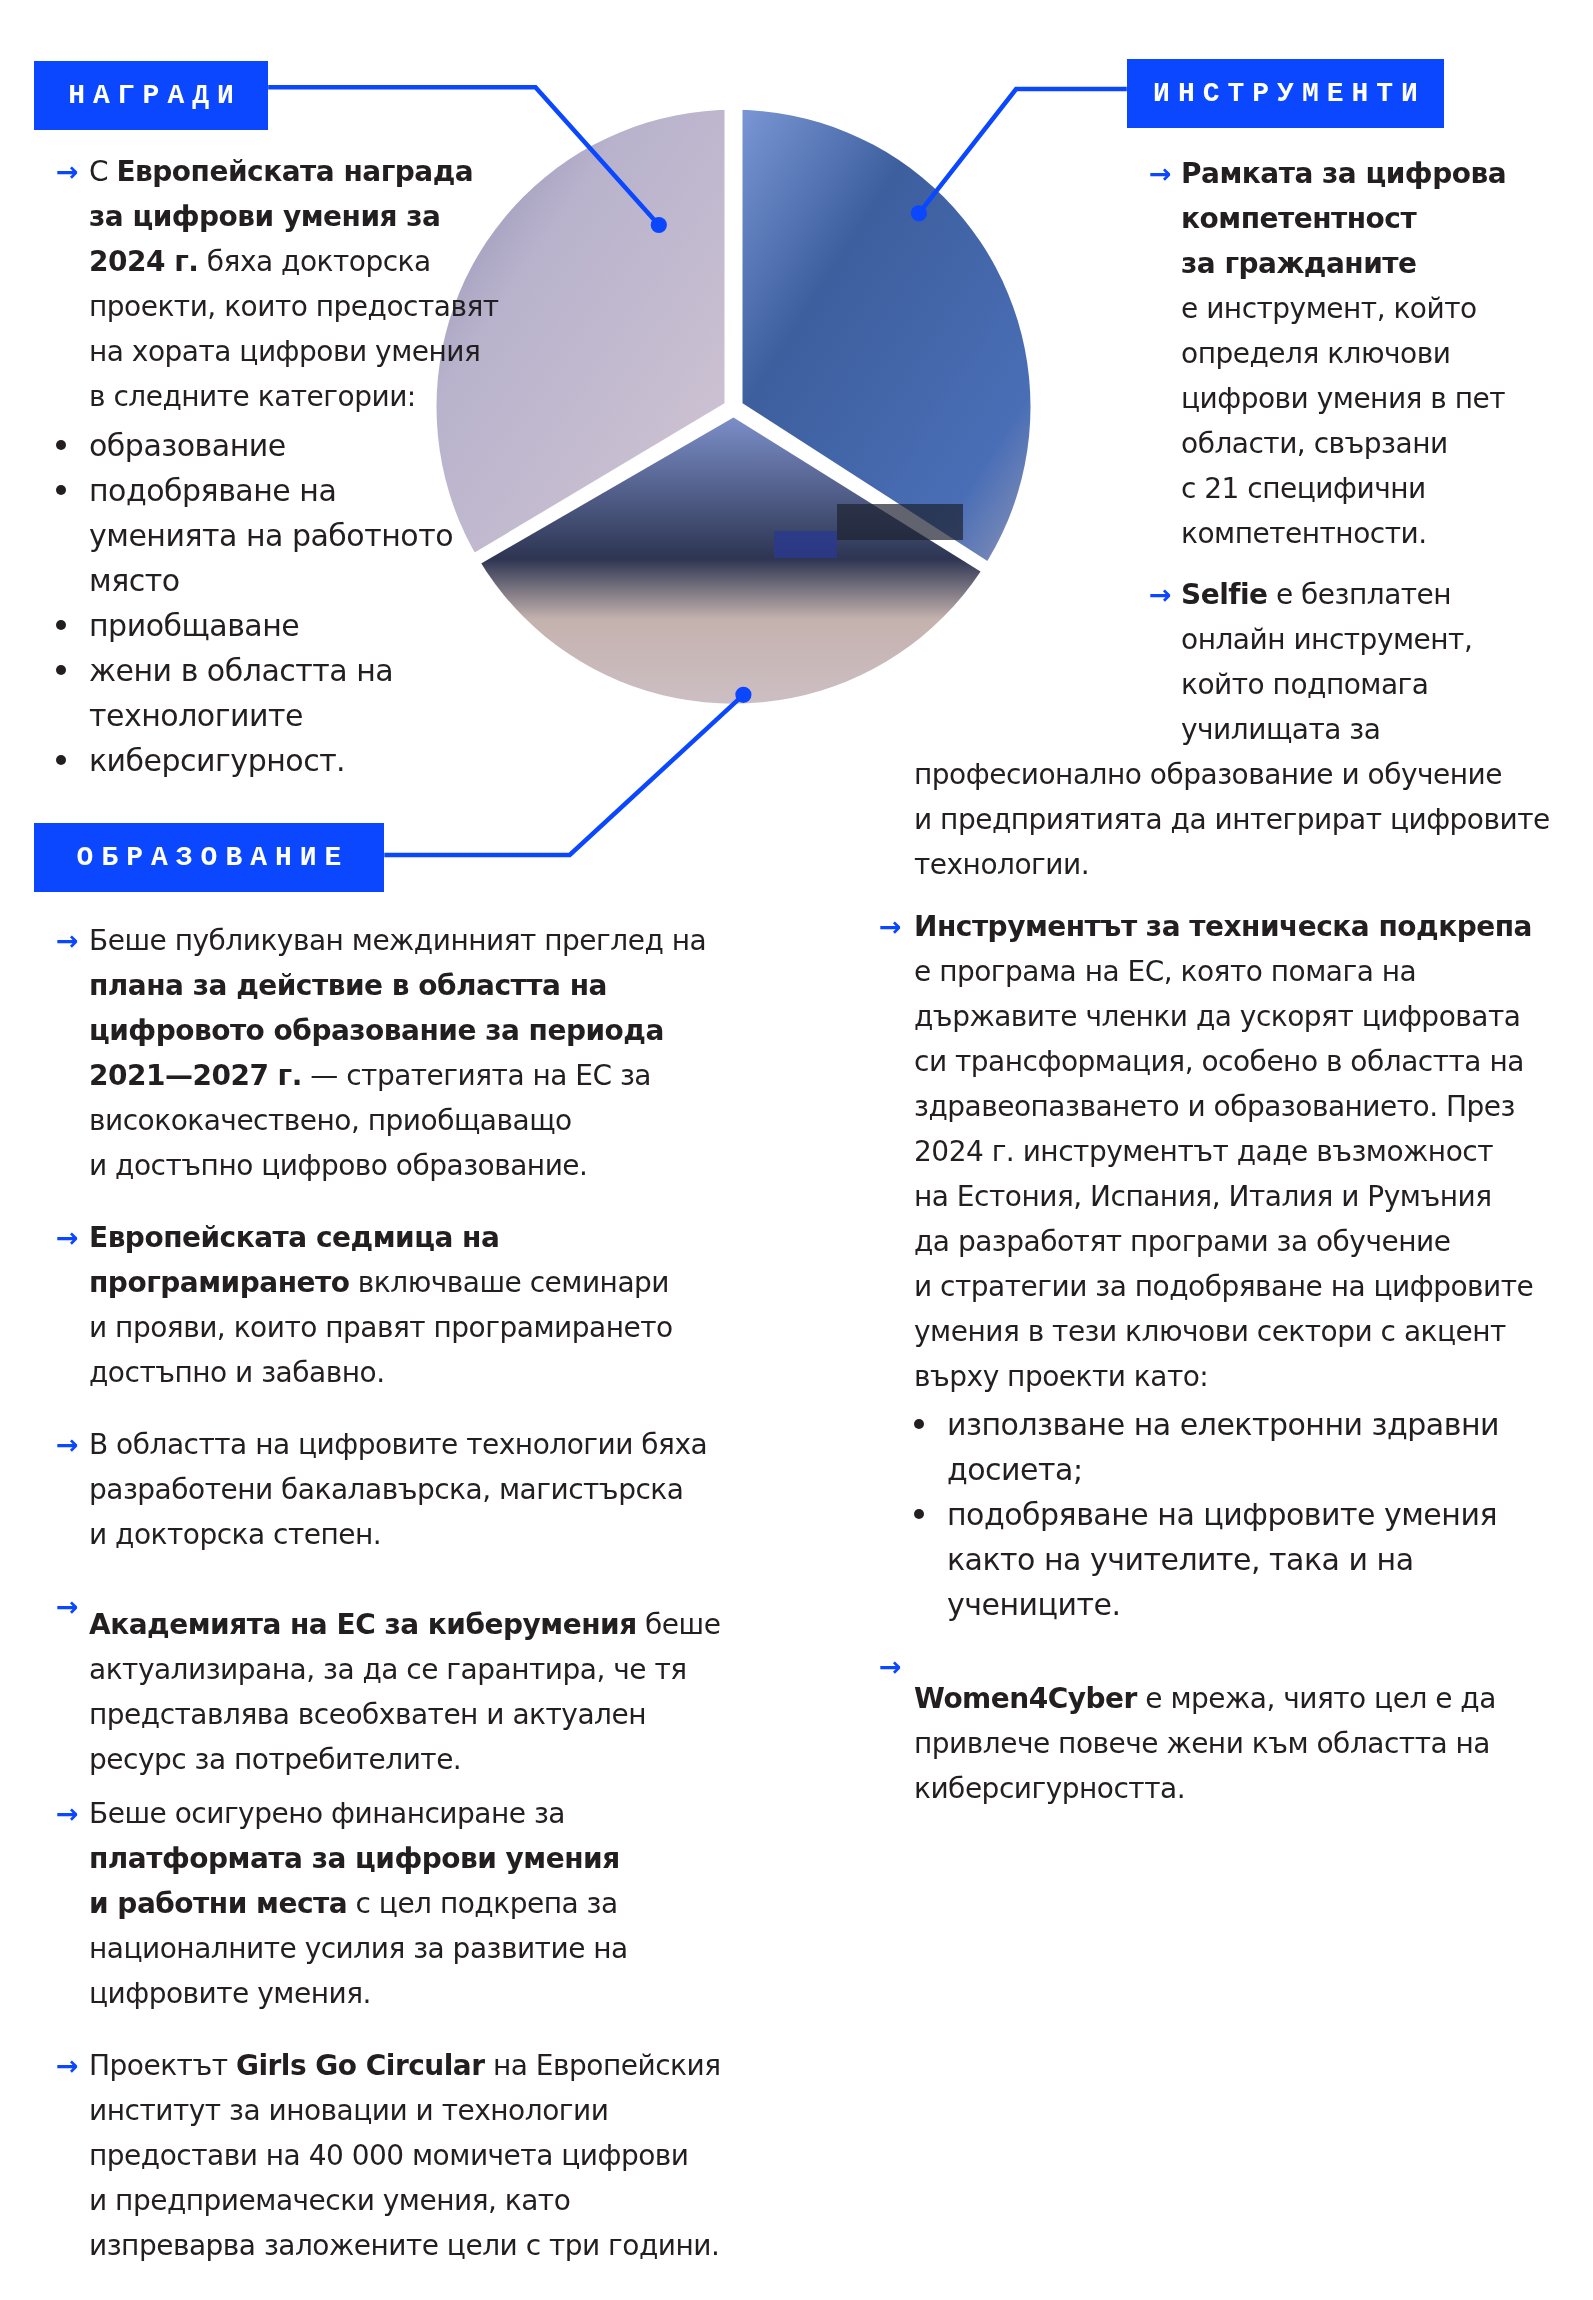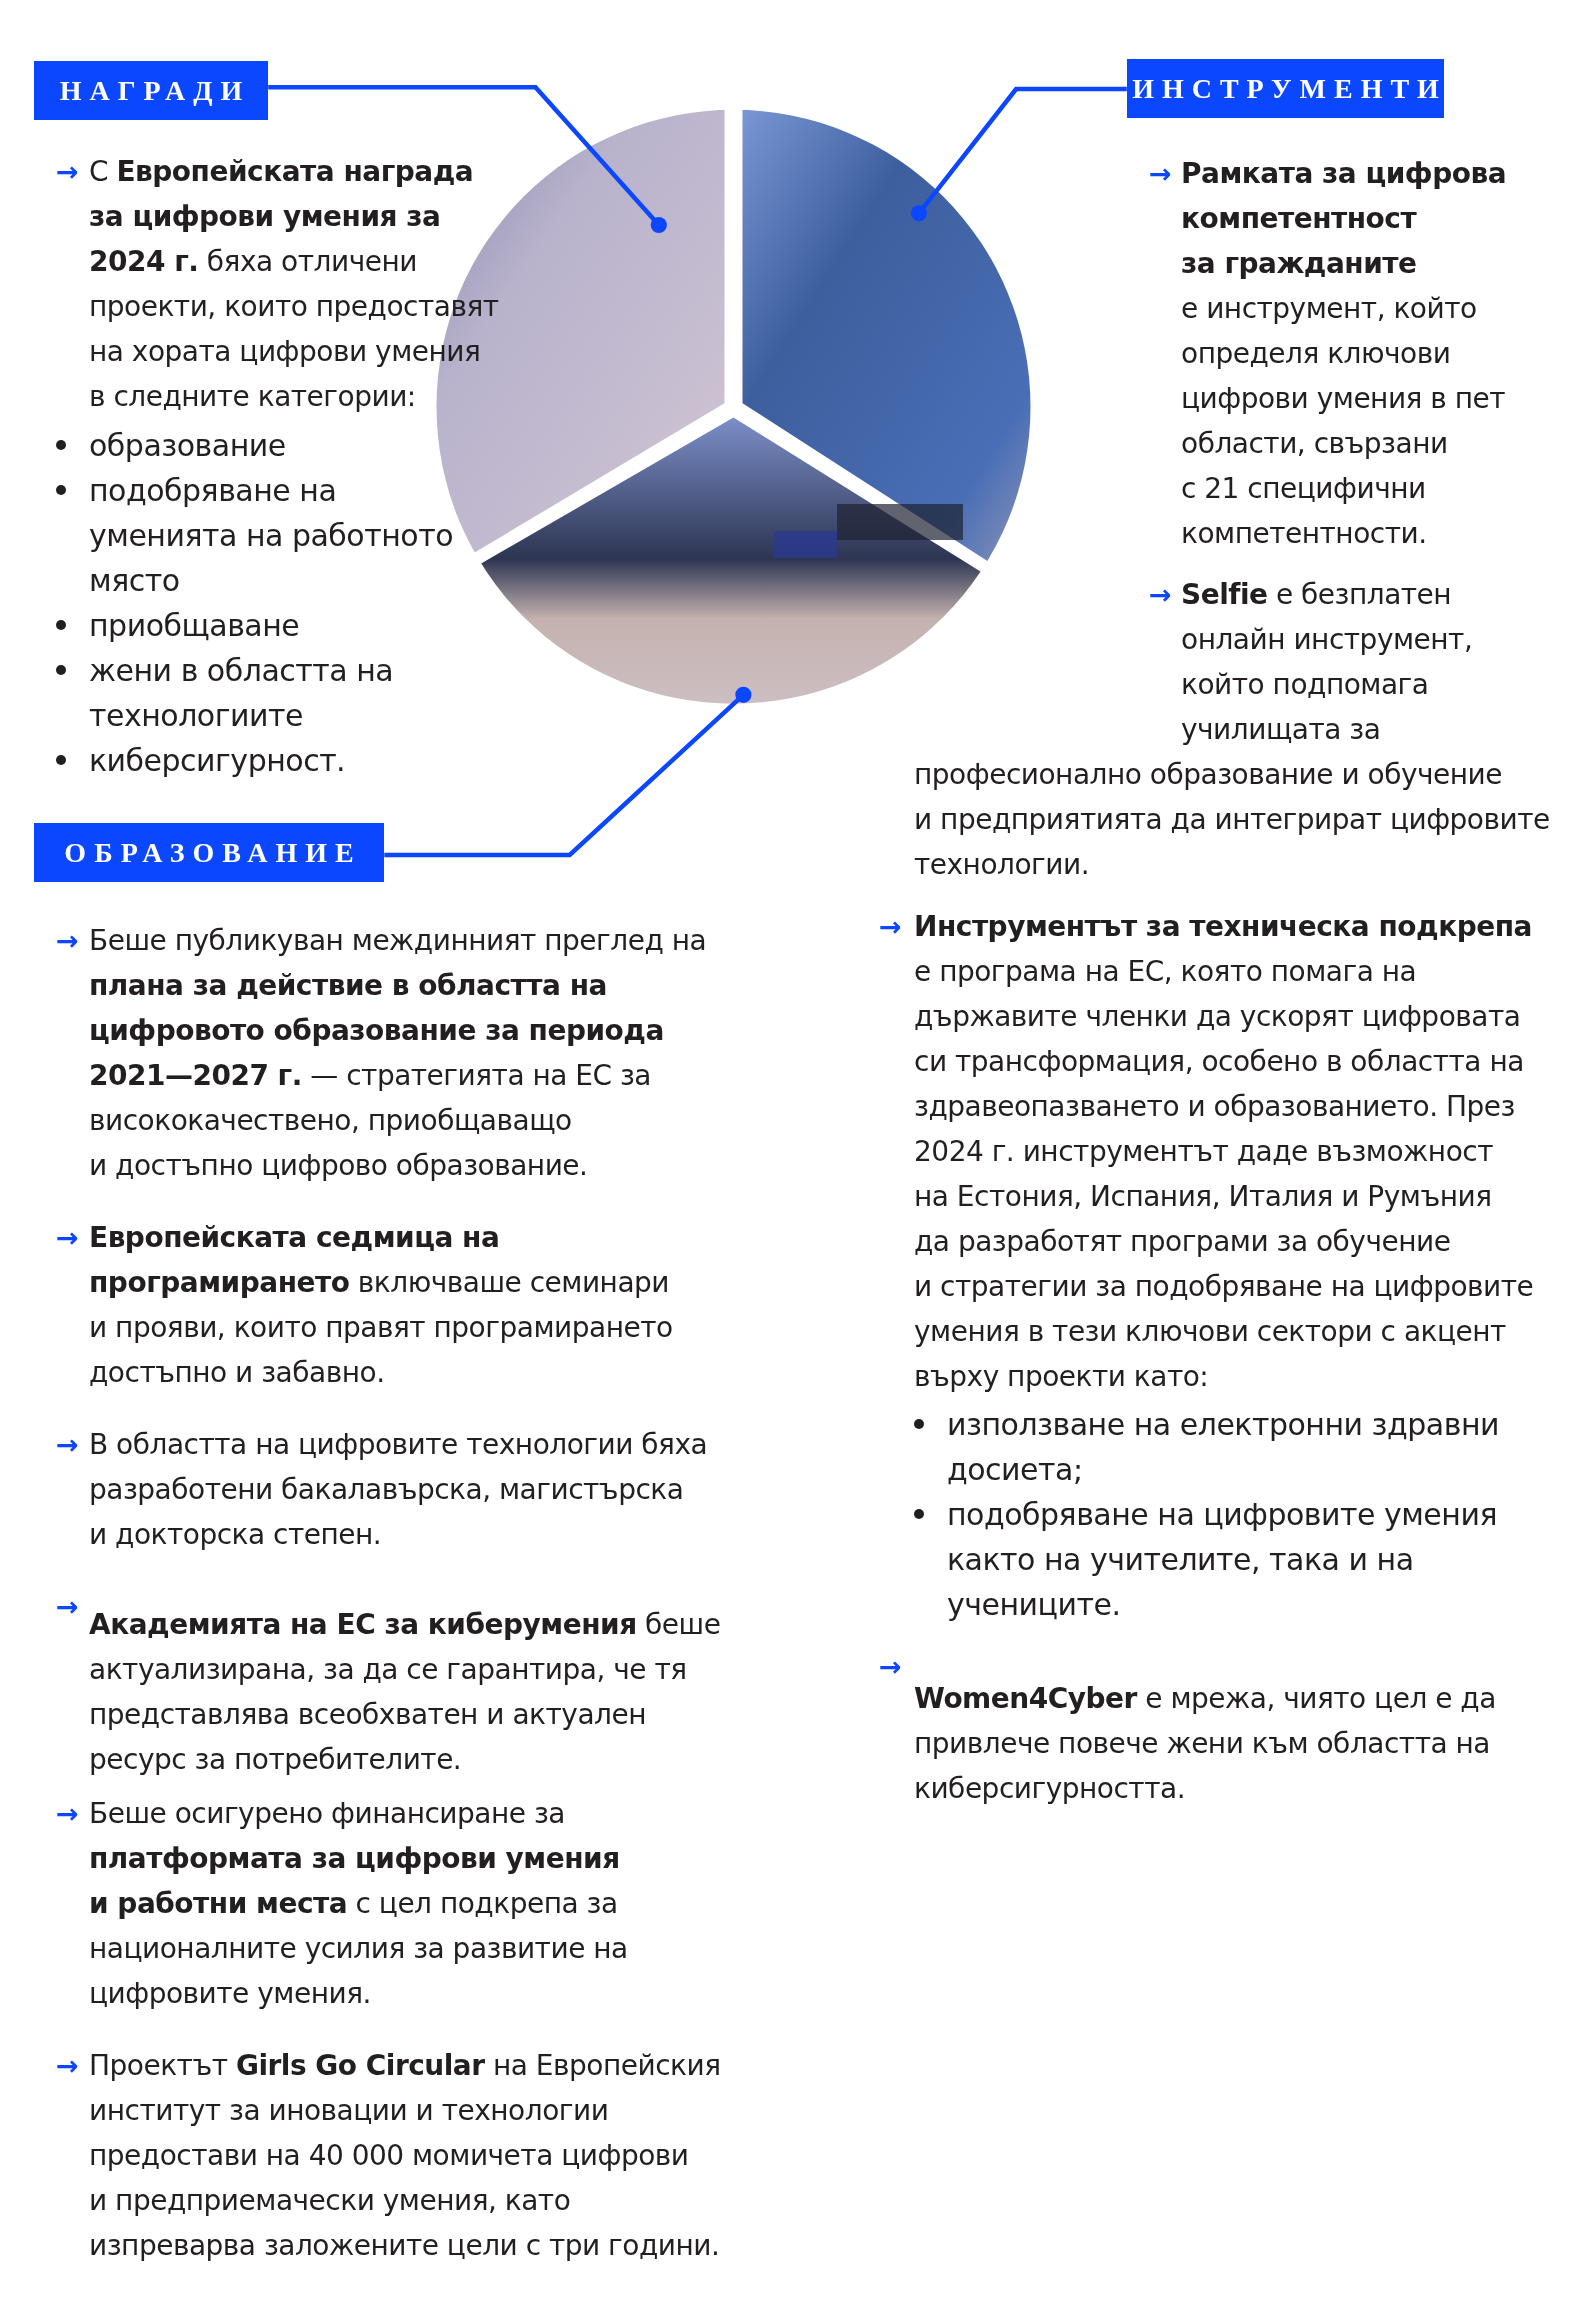--- a/index.html
+++ b/index.html
@@ -1,20 +1,20 @@
 <!DOCTYPE html>
 <html style="font-size:14.4px"><head>
 <meta charset="utf-8">
 <style>
   html, body { margin: 0; padding: 0; background: #ffffff; }
   body { width: 1593px; height: 2301px; position: relative; overflow: hidden;
          font-family: "DejaVu Sans", "Liberation Sans", sans-serif; color: #231f20; }
-  .badge { position: absolute; background: #0a47ff; color: #fff; height: 59px;
+  .badge { position: absolute; background: #0a47ff; color: #fff; height: 69px;
            display: flex; align-items: center; justify-content: center;
-           font-family: Liberation Serif, serif; font-weight: bold; font-size: 28px;
+           font-family: Liberation Mono, monospace; font-weight: bold; font-size: 28px;
            letter-spacing: 8px; }
   .badge span { padding-left: 8px; }
   .block { position: absolute; font-size: 28px; line-height: 45px; letter-spacing: -0.5px; }
   .block .line { display: block; white-space: nowrap; height: 45px; }
   .block b { font-weight: bold; }
   .arrow { position: absolute; color: #0a47ff; font-size: 27px; line-height: 45px;
            font-family: "DejaVu Sans", sans-serif; font-weight: bold; }
   .bullets { position: absolute; font-size: 30px; line-height: 45px; letter-spacing: -0.5px; }
   .bullets .li { position: relative; padding-left: 33px; }
   .bullets .li .dot { position: absolute; left: 0; top: 17px; width: 10px; height: 10px;
@@ -78,21 +78,21 @@
 </div>
 <div class="badge" style="left:34px; top:823px; width:350px;">
   <span>ОБРАЗОВАНИЕ</span>
 </div>
 
 <div id="content">
     <span class="arrow" style="left: 56px; top: 149px;">→</span>
     <div class="block" style="left: 89px; top: 149px;">
       <span class="line"><span>С </span><b>Европейската награда</b></span>
       <span class="line"><b>за цифрови умения за</b></span>
-      <span class="line"><b>2024 г.</b><span> бяха отличени</span></span>
+      <span class="line"><b>2024 г.</b><span> бяха докторска</span></span>
       <span class="line"><span>проекти, които предоставят</span></span>
       <span class="line"><span>на хората цифрови умения</span></span>
       <span class="line"><span>в следните категории:</span></span>
     </div>
     <div class="bullets" style="left: 56px; top: 423px;">
       <div class="li">
         <span class="dot"></span>
         <span class="line">образование</span>
       </div>
       <div class="li">

